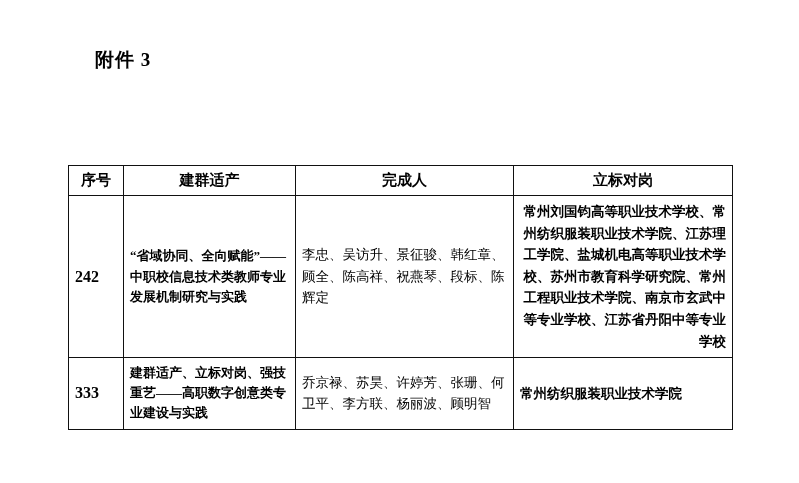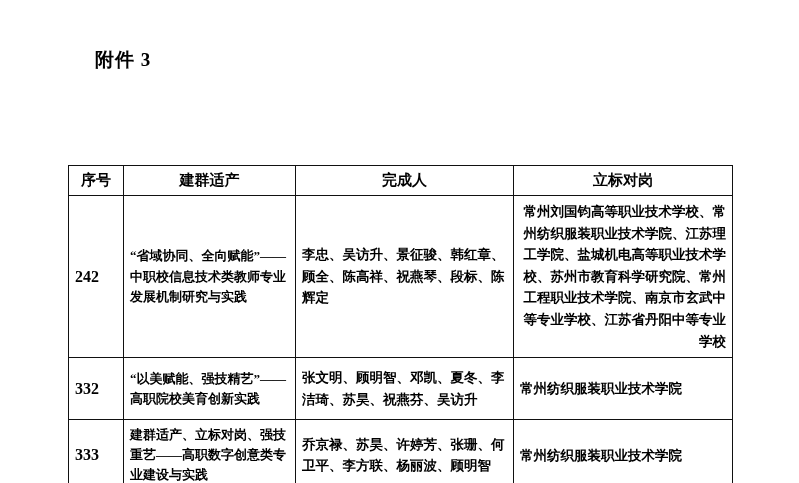--- a/index.html
+++ b/index.html
@@ -83,21 +83,21 @@
     font-weight: 700;
   }
   td.cell-name {
     font-size: 13px;
     font-weight: 700;
     line-height: 1.55;
     text-align: left;
   }
   td.cell-done {
     font-size: 13.5px;
-    font-weight: 700;
+    font-weight: 400;
     line-height: 1.6;
     text-align: left;
   }
   td.cell-unit {
     font-size: 13.5px;
     font-weight: 700;
     line-height: 1.6;
     text-align: right;
   }
   td.cell-unit.center-single {
@@ -132,26 +132,20 @@
           <th>立标对岗</th>
         </tr>
       </thead>
       <tbody>
         <tr class="row-242">
           <td class="cell-no">242</td>
           <td class="cell-name">“省域协同、全向赋能”——中职校信息技术类教师专业发展机制研究与实践</td>
           <td class="cell-done">李忠、吴访升、景征骏、韩红章、顾全、陈高祥、祝燕琴、段标、陈辉定</td>
           <td class="cell-unit">常州刘国钧高等职业技术学校、常州纺织服装职业技术学院、江苏理工学院、盐城机电高等职业技术学校、苏州市教育科学研究院、常州工程职业技术学院、南京市玄武中等专业学校、江苏省丹阳中等专业学校</td>
         </tr>
-        <tr class="row-332">
-          <td class="cell-no">332</td>
-          <td class="cell-name">“以美赋能、强技精艺”——高职院校美育创新实践</td>
-          <td class="cell-done">张文明、顾明智、邓凯、夏冬、李洁琦、苏昊、祝燕芬、吴访升</td>
-          <td class="cell-unit center-single">常州纺织服装职业技术学院</td>
-        </tr>
         <tr class="row-333">
           <td class="cell-no">333</td>
           <td class="cell-name">建群适产、立标对岗、强技重艺——高职数字创意类专业建设与实践</td>
           <td class="cell-done">乔京禄、苏昊、许婷芳、张珊、何卫平、李方联、杨丽波、顾明智</td>
           <td class="cell-unit center-single">常州纺织服装职业技术学院</td>
         </tr>
       </tbody>
     </table>
   </div>
 

